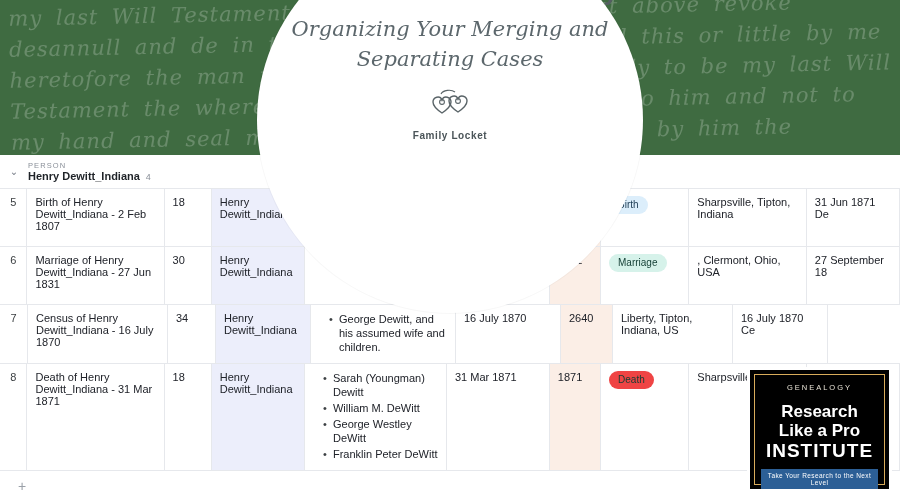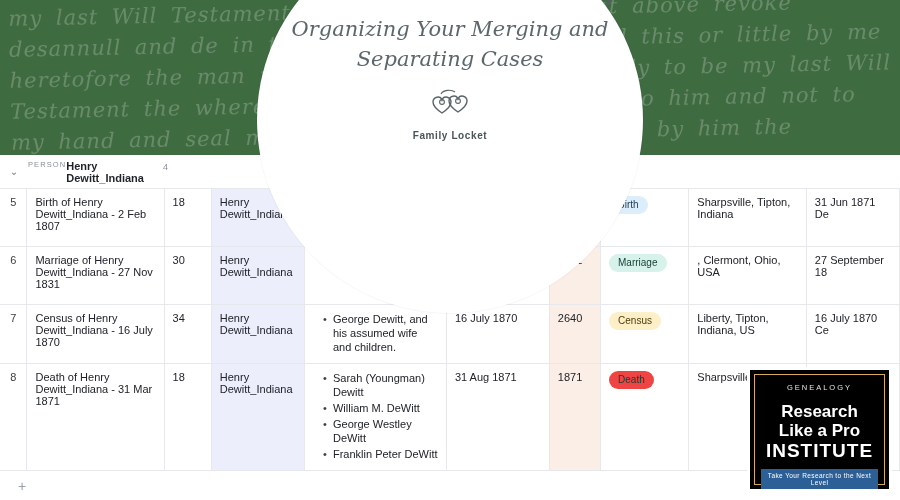--- a/index.html
+++ b/index.html
@@ -79,21 +79,21 @@
   .group-header {
     display: flex;
     align-items: center;
     border-bottom: 1px solid #e6e8ec;
     height: 34px;
     background: #ffffff;
   }
   .gh-caret {
     width: 28px; text-align: center; color: #777d87; font-size: 10px;
   }
-  .gh-label-wrap { display: flex; flex-direction: row; justify-content: center; width: 140px; }
+  .gh-label-wrap { display: flex; flex-direction: column; justify-content: center; width: 140px; }
   .gh-kicker {
     font-size: 7.5px; letter-spacing: 1.1px; color: #8a9099; text-transform: uppercase;
   }
   .gh-name { font-size: 11px; font-weight: bold; color: #1f2328; }
   .gh-count { font-size: 9px; color: #8a9099; margin-left: 6px; }
   .gh-fill { flex: 1; border-left: 1px solid #e6e8ec; }
   .gh-personcol { width: 95px; background: #eceefb; border-left: 1px solid #e6e8ec; border-right: 1px solid #e6e8ec;}
 
   .bullets { margin: 0; padding-left: 12px; list-style: none; }
   .bullets li { position: relative; padding-left: 8px; line-height: 14px; margin-bottom: 2px;}
@@ -220,21 +220,21 @@
       <div class="c col-year">1807</div>
       <div class="c col-type">
         <span class="pill pill-birth">Birth</span>
       </div>
       <div class="c col-place">Sharpsville, Tipton, Indiana</div>
       <div class="c col-last">31 Jun 1871 De</div>
     </div>
 
     <div class="sheet-row row-tall">
       <div class="c col-num">6</div>
-      <div class="c col-title">Marriage of Henry Dewitt_Indiana - 27 Nov 1831</div>
+      <div class="c col-title">Marriage of Henry Dewitt_Indiana - 27 Jun 1831</div>
       <div class="c col-age">30</div>
       <div class="c col-person">Henry Dewitt_Indiana</div>
       <div class="c col-people">
         <ul class="bullets">
           <li>Sarah Youngblood</li>
         </ul>
       </div>
       <div class="c col-date">27 Nov 1831</div>
       <div class="c col-year">1831</div>
       <div class="c col-type">
@@ -249,41 +249,38 @@
       <div class="c col-title">Census of Henry Dewitt_Indiana - 16 July 1870</div>
       <div class="c col-age">34</div>
       <div class="c col-person">Henry Dewitt_Indiana</div>
       <div class="c col-people">
         <ul class="bullets">
           <li>George Dewitt, and his assumed wife and children.</li>
         </ul>
       </div>
       <div class="c col-date">16 July 1870</div>
       <div class="c col-year">2640</div>
-      <div class="c col-type">
-        <span class="pill pill-census">Census</span>
-      </div>
       <div class="c col-place">Liberty, Tipton, Indiana, US</div>
       <div class="c col-last">16 July 1870 Ce</div>
     </div>
 
     <div class="sheet-row" style="min-height:84px;">
       <div class="c col-num">8</div>
       <div class="c col-title">Death of Henry Dewitt_Indiana - 31 Mar 1871</div>
       <div class="c col-age">18</div>
       <div class="c col-person">Henry Dewitt_Indiana</div>
       <div class="c col-people">
         <ul class="bullets">
           <li>Sarah (Youngman) Dewitt</li>
           <li>William M. DeWitt</li>
           <li>George Westley  DeWitt</li>
           <li>Franklin Peter DeWitt</li>
         </ul>
       </div>
-      <div class="c col-date">31 Aug 1871</div>
+      <div class="c col-date">31 Mar 1871</div>
       <div class="c col-year">1871</div>
       <div class="c col-type">
         <span class="pill pill-death">Death</span>
       </div>
       <div class="c col-place">Sharpsville</div>
       <div class="c col-last"></div>
     </div>
 
     <div class="add-row">
       <div class="plus">+</div>

